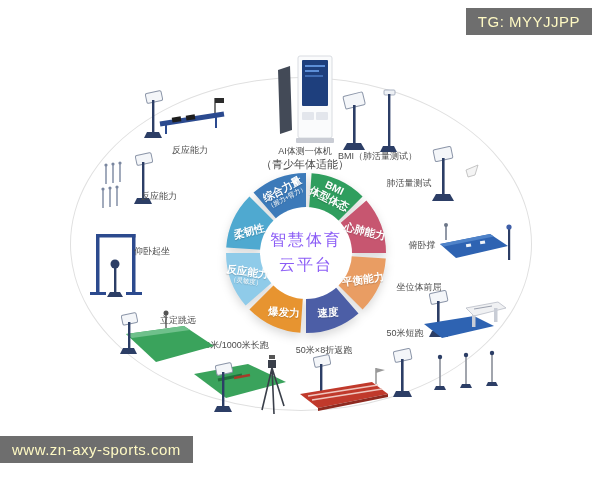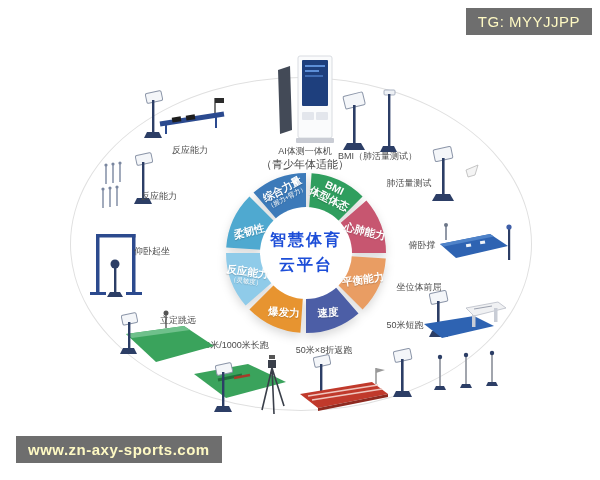--- a/index.html
+++ b/index.html
@@ -2,31 +2,31 @@
 <html><head>
 <meta charset="utf-8">
 <style>
   html,body{margin:0;padding:0;background:#fff;}
   .canvas{position:relative;width:600px;height:480px;background:#ffffff;overflow:hidden;
           font-family:"Liberation Sans","DejaVu Sans",sans-serif;}
   
   .badge{position:absolute;background:#6e6e6e;color:#fef9c3;font-size:15px;letter-spacing:.5px;
          padding:5px 12px;white-space:nowrap;}
   .badge-tg{top:8px;right:8px;}
-  .badge-site{left:16px;top:436px;font-weight:bold;}
+  .badge-site{left:0;top:436px;}
   
   .orbit{position:absolute;left:70px;top:77px;width:460px;height:332px;border:1.5px solid #e0e0e0;
          border-radius:50%;}
   
   .donut{position:absolute;left:196px;top:143px;width:220px;height:220px;}
   .donut svg{position:absolute;left:0;top:0;filter:drop-shadow(0 4px 5px rgba(0,0,0,.15));}
   .hole{position:absolute;left:50%;top:50%;width:92px;height:92px;margin:-46px 0 0 -46px;
         border-radius:50%;background:#fff;}
   .hub{position:absolute;left:50%;top:50%;transform:translate(-50%,-50%);text-align:center;
-       color:#1d4ed8;font-weight:bold;font-size:16px;letter-spacing:2px;line-height:1.55;white-space:nowrap;}
+       color:#8b5cf6;font-weight:normal;font-size:16px;letter-spacing:2px;line-height:1.55;white-space:nowrap;}
   .seg-label{position:absolute;color:#fff;font-weight:bold;font-size:10.5px;text-align:center;
              line-height:1.15;white-space:nowrap;transform:translate(-50%,-50%) rotate(var(--r));
              text-shadow:0 1px 1px rgba(0,0,0,.18);}
   .seg-label span{display:block;}
   .seg-sub{font-size:6.5px;font-weight:normal;}
   .seg-sub:empty{display:none;}
   
   .node{position:absolute;left:0;top:0;width:0;height:0;}
   .node svg{position:absolute;overflow:visible;}
   .eq-label{position:absolute;font-size:9px;color:#4c4c4c;text-align:center;line-height:1.3;white-space:nowrap;}
@@ -115,21 +115,21 @@
           <line x1="78" y1="10" x2="78" y2="38"></line>
           <line x1="104" y1="8" x2="104" y2="36"></line>
       </g>
       <circle cx="52" cy="11" r="2.2" fill="#2c3e66"></circle>
         <circle cx="78" cy="9" r="2.2" fill="#2c3e66"></circle>
         <circle cx="104" cy="7" r="2.2" fill="#2c3e66"></circle>
       <path d="M48 40 L56 40 L58 44 L46 44 Z" fill="#2c3e66"></path>
       <path d="M74 38 L82 38 L84 42 L72 42 Z" fill="#2c3e66"></path>
       <path d="M100 36 L108 36 L110 40 L98 40 Z" fill="#2c3e66"></path>
     </svg>
-    <div class="eq-label" style="left:376px;top:320px;width:58px">50米短跑</div>
+    <div class="eq-label" style="left:376px;top:328px;width:58px">50米短跑</div>
   </div>
 
   <div class="node">
     <svg style="left:290px;top:354px" width="110" height="62" viewBox="0 0 110 62">
       <rect x="24" y="2" width="16" height="10" rx="1.5" fill="#f4f6f9" stroke="#8b95a8" transform="rotate(-12 32 7)"></rect>
       <rect x="30" y="10" width="2.4" height="32" fill="#2c3e66"></rect>
       <path d="M25 42 L37 42 L40 48 L22 48 Z" fill="#2c3e66"></path>
       <path d="M10 40 L82 28 L98 40 L28 54 Z" fill="#c0392b"></path>
       <path d="M28 54 L98 40 L98 43 L28 57 Z" fill="#8e2a20"></path>
       <line x1="18" y1="42" x2="88" y2="31" stroke="#efc6bf" stroke-width="1.6"></line>

